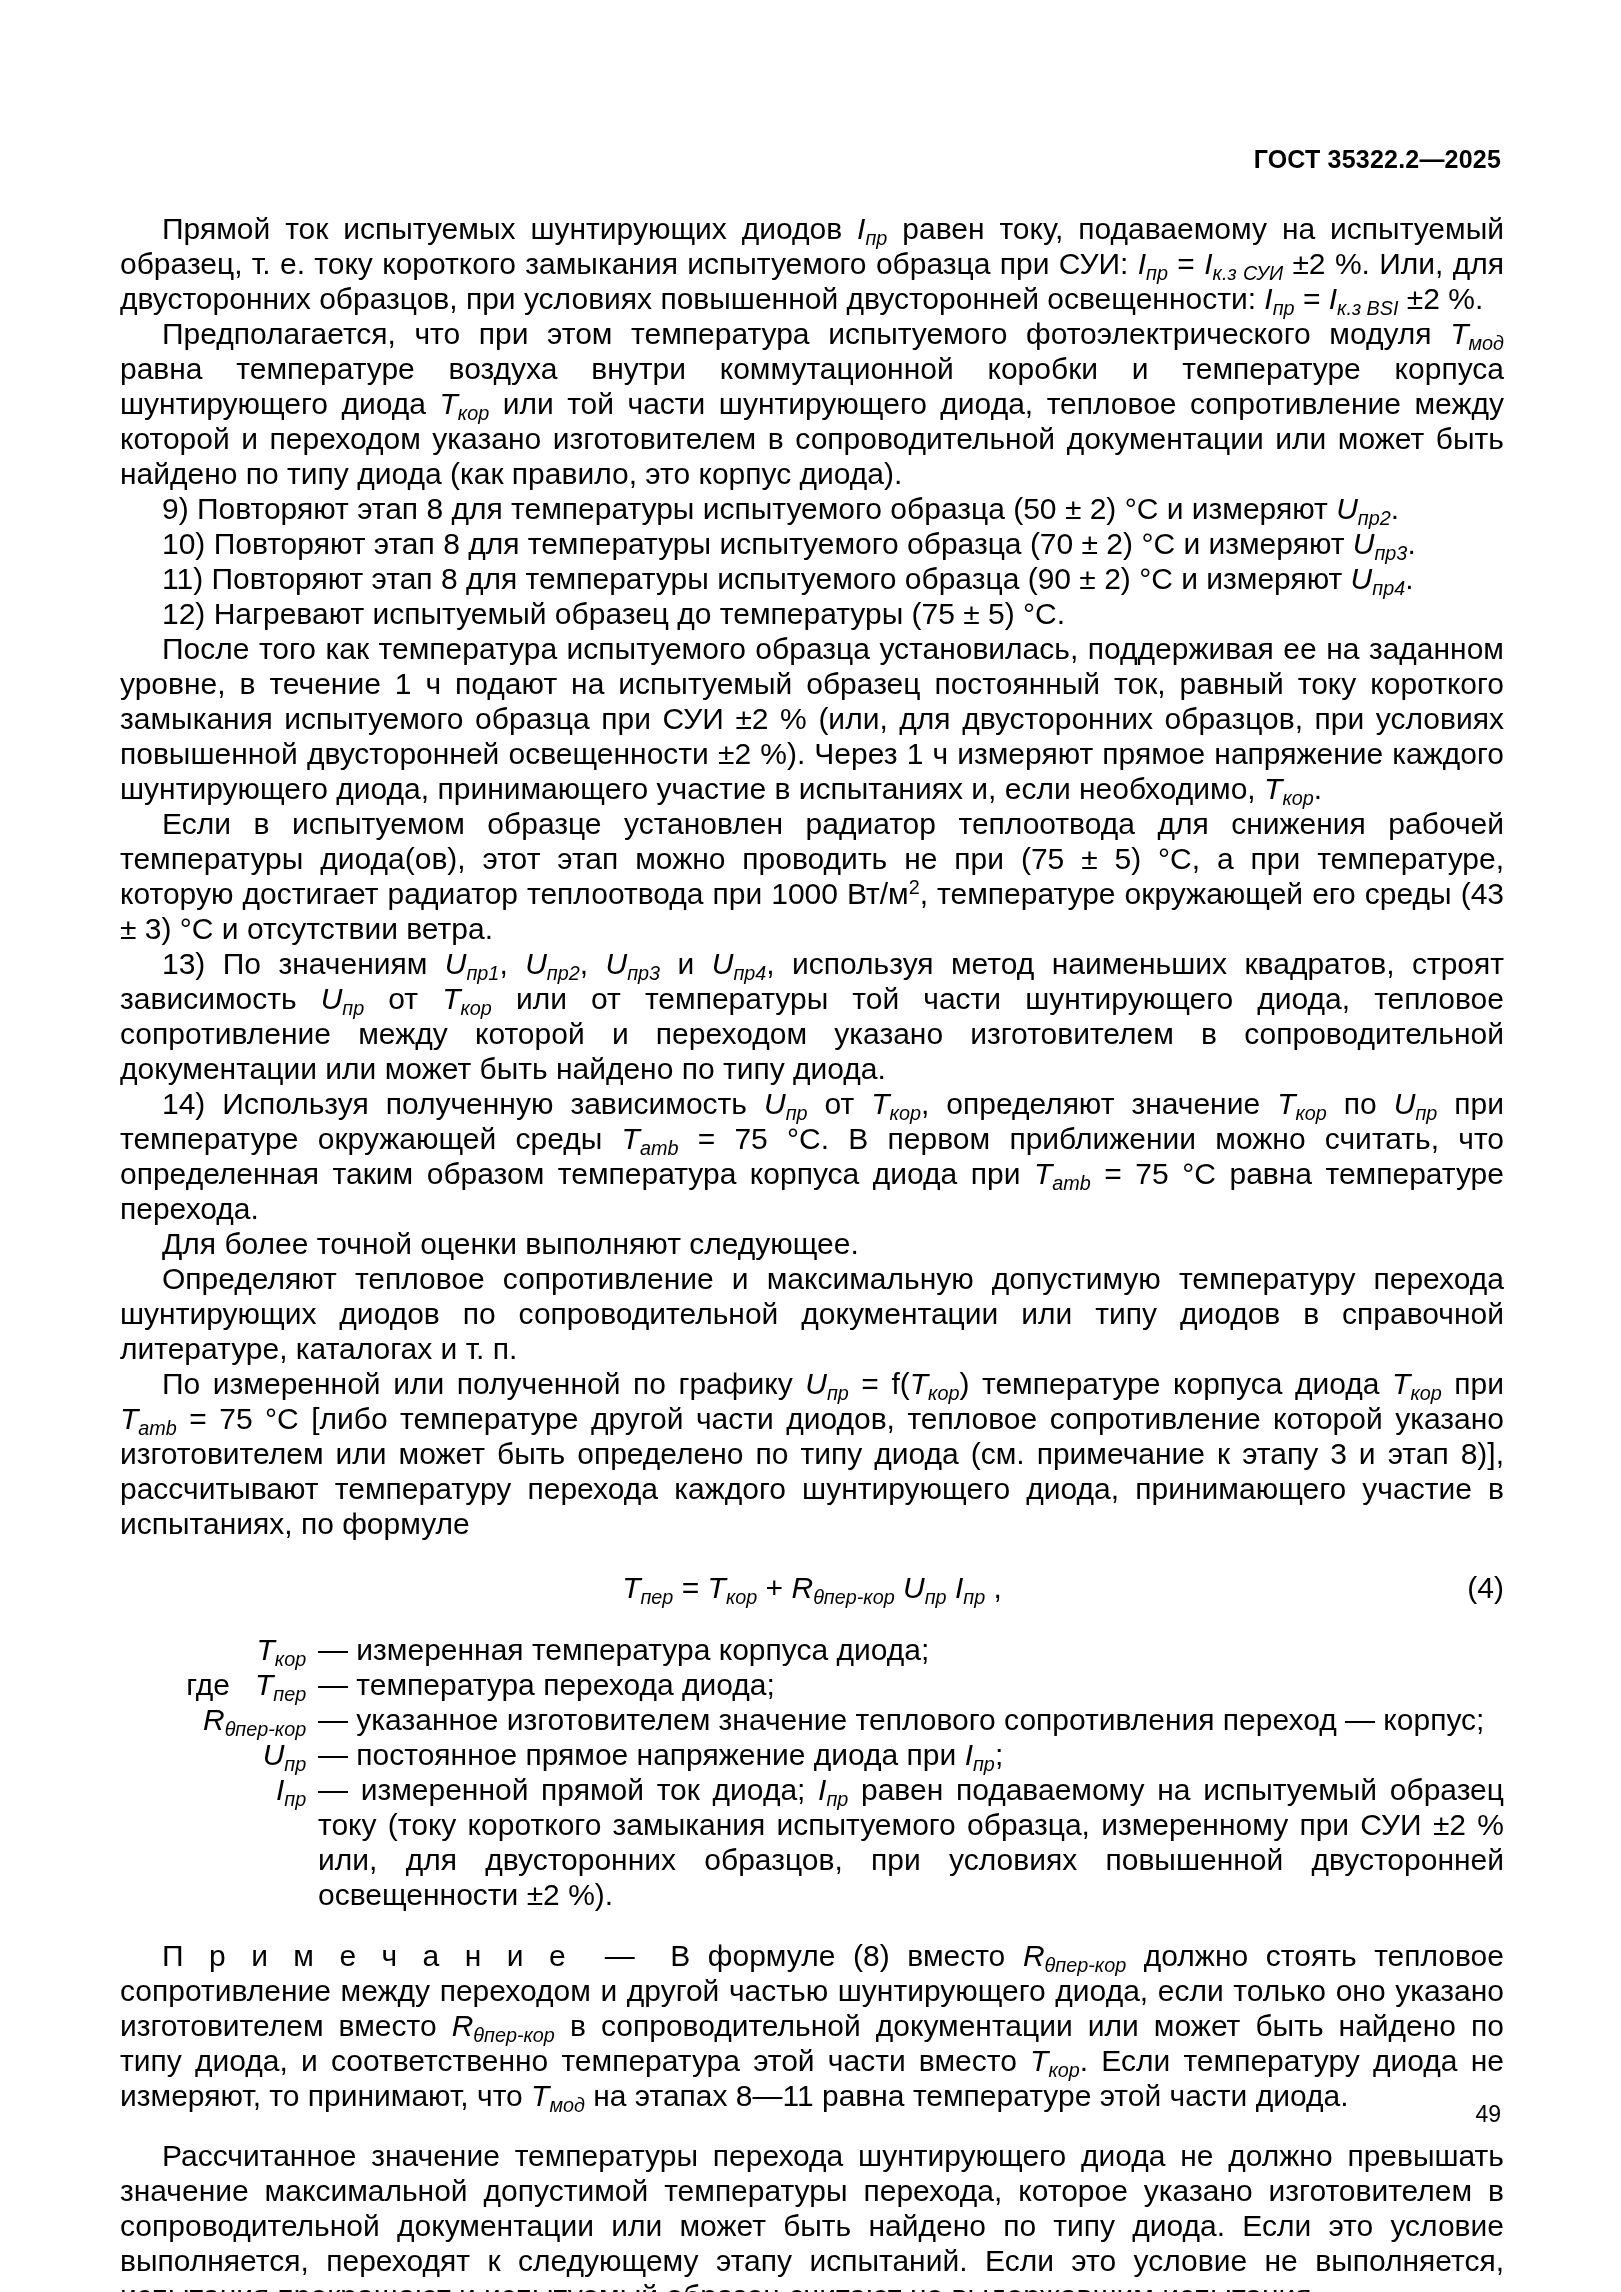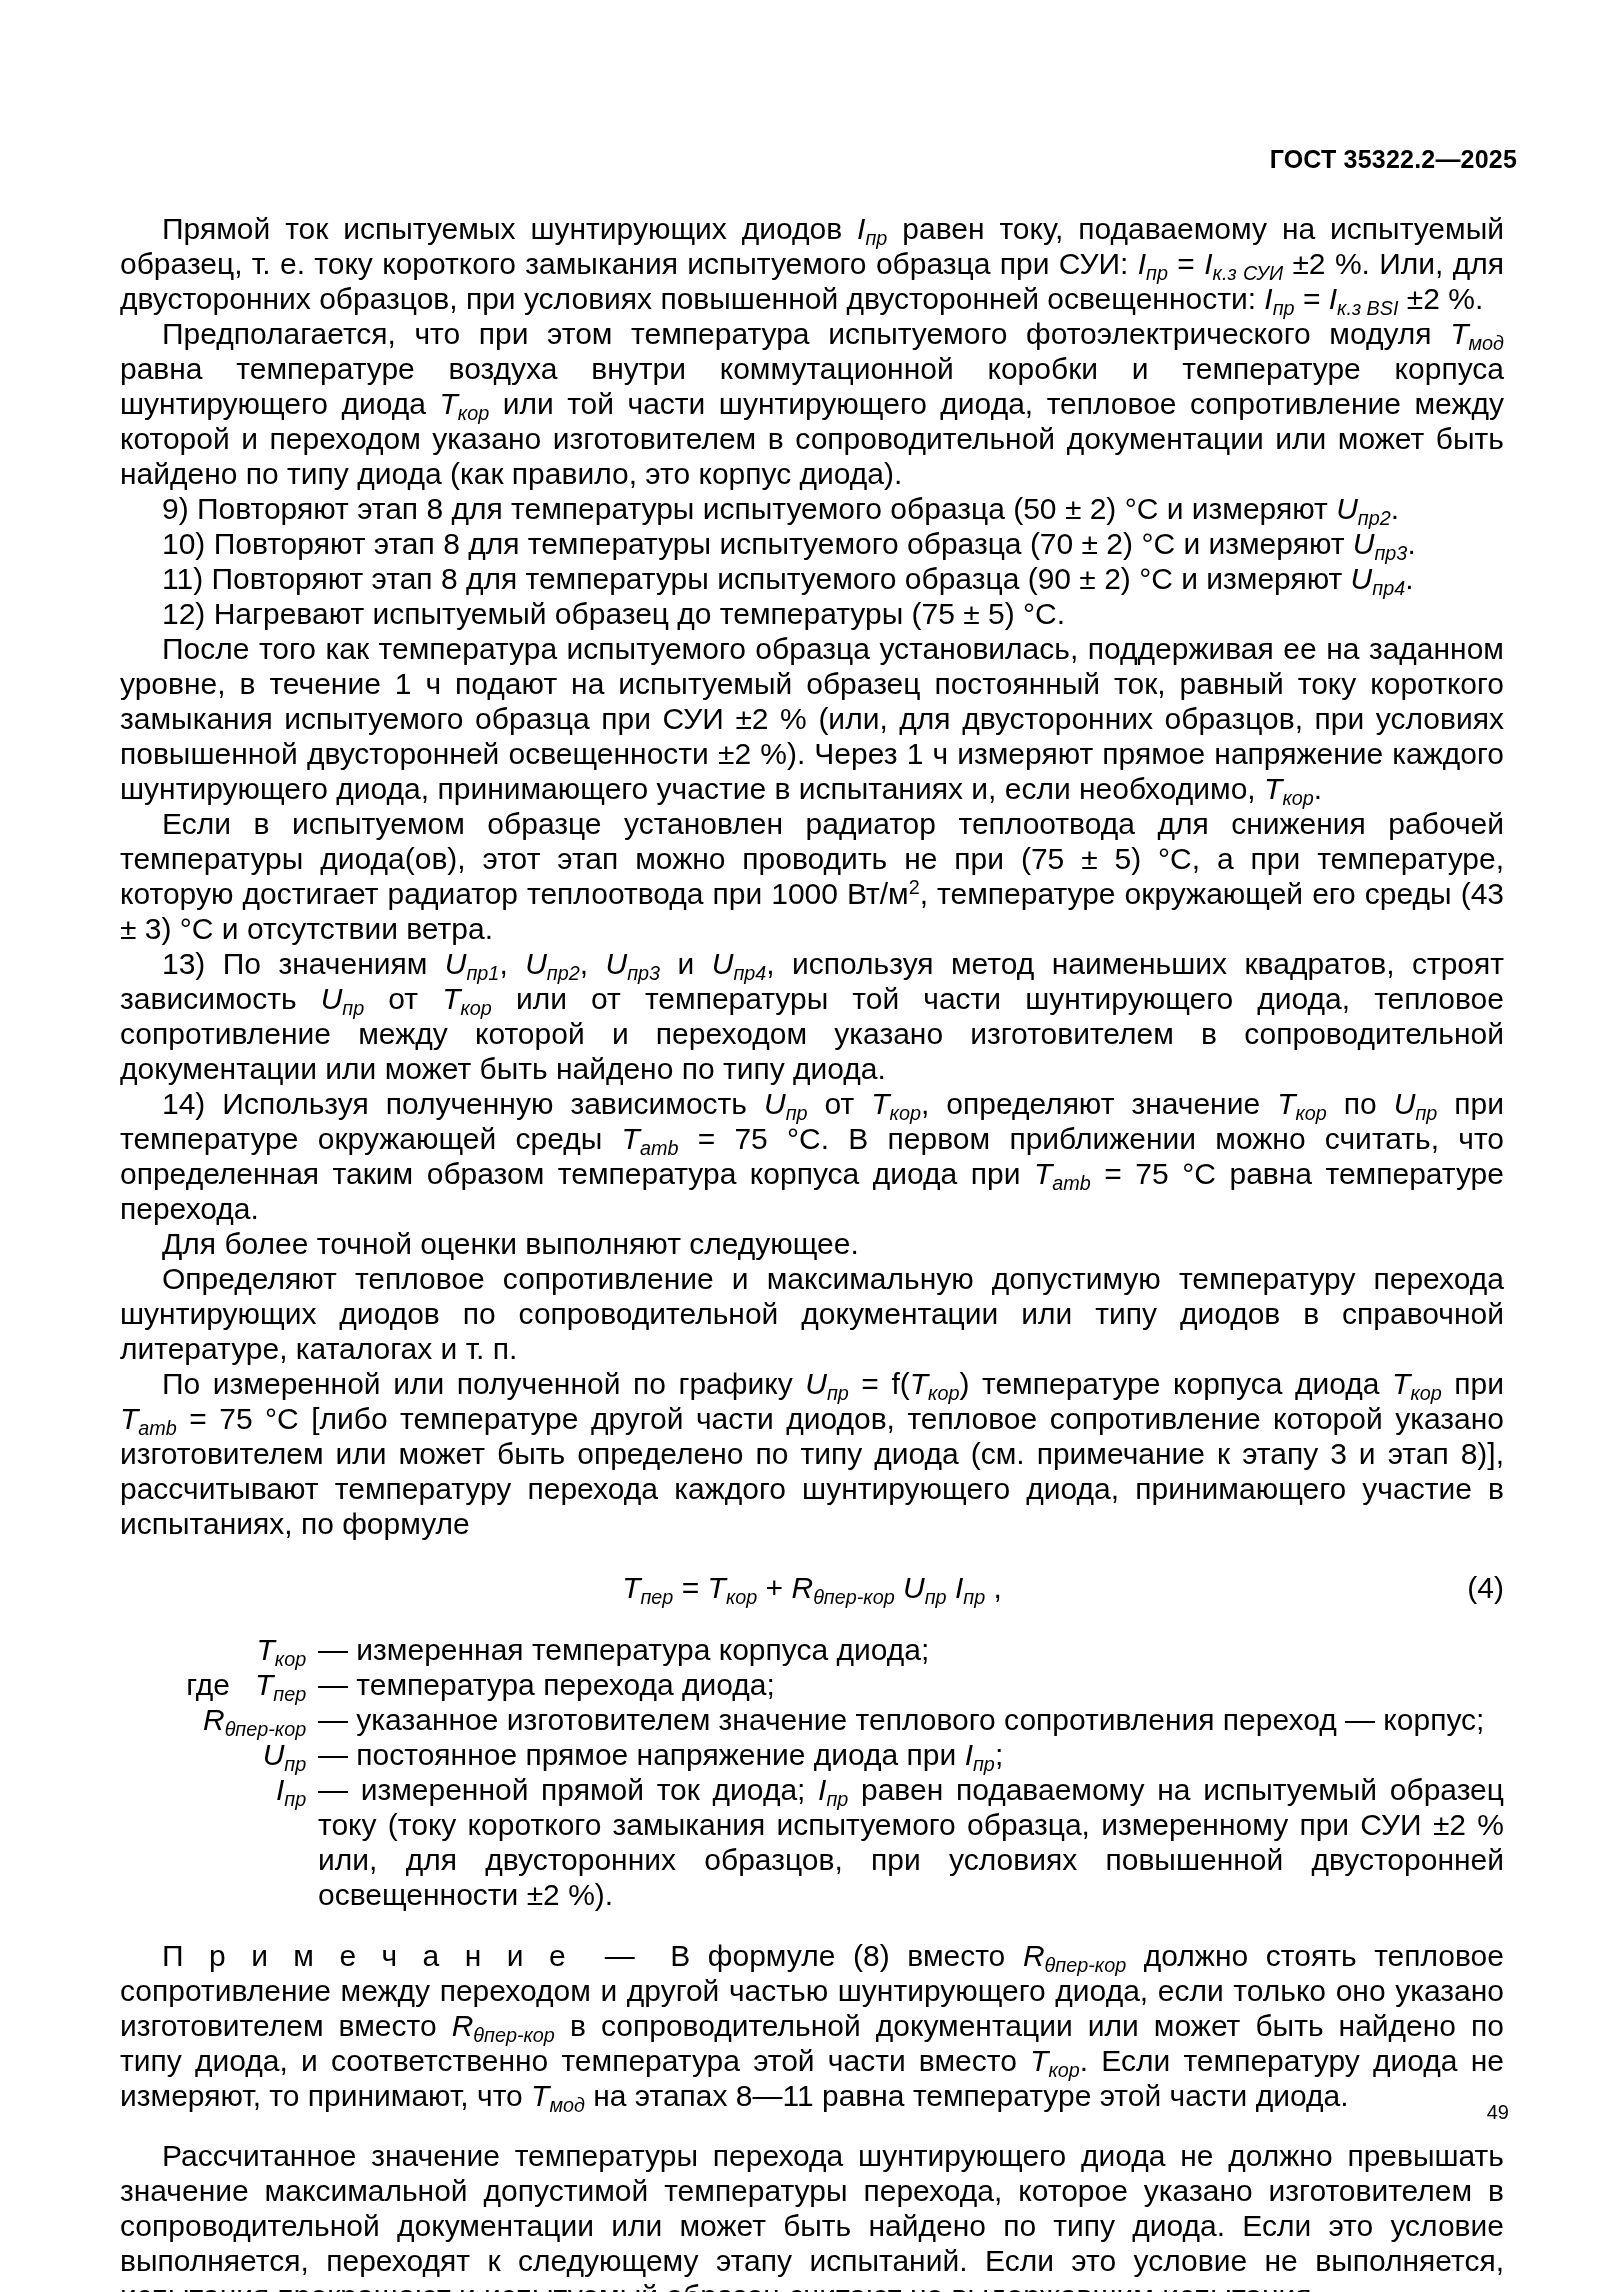--- a/index.html
+++ b/index.html
@@ -15,21 +15,21 @@
     position: relative;
     width: 1621px;
     height: 2293px;
     margin: 0 auto;
     background: #ffffff;
     box-sizing: border-box;
   }
   .header {
     position: absolute;
     top: 145px;
-    right: 104px;
+    right: 120px;
     font-size: 25px;
     font-weight: bold;
     letter-spacing: 0.2px;
   }
   .content {
     position: absolute;
     left: 120px;
     top: 211px;
     width: 1384px;
     font-size: 30px;
@@ -93,23 +93,23 @@
     text-indent: 42px;
   }
   .note .sp {
     letter-spacing: 3.9px;
   }
   .gap {
     height: 25.5px;
   }
   .pagenum {
     position: absolute;
-    right: 112px;
+    right: 120px;
     top: 2101px;
-    font-size: 20px;
+    font-size: 23px;
   }
 </style>
 </head>
 <body>
 
 <div class="page">
 
   <div class="header">ГОСТ 35322.2—2025</div>
 
   <div class="content">

